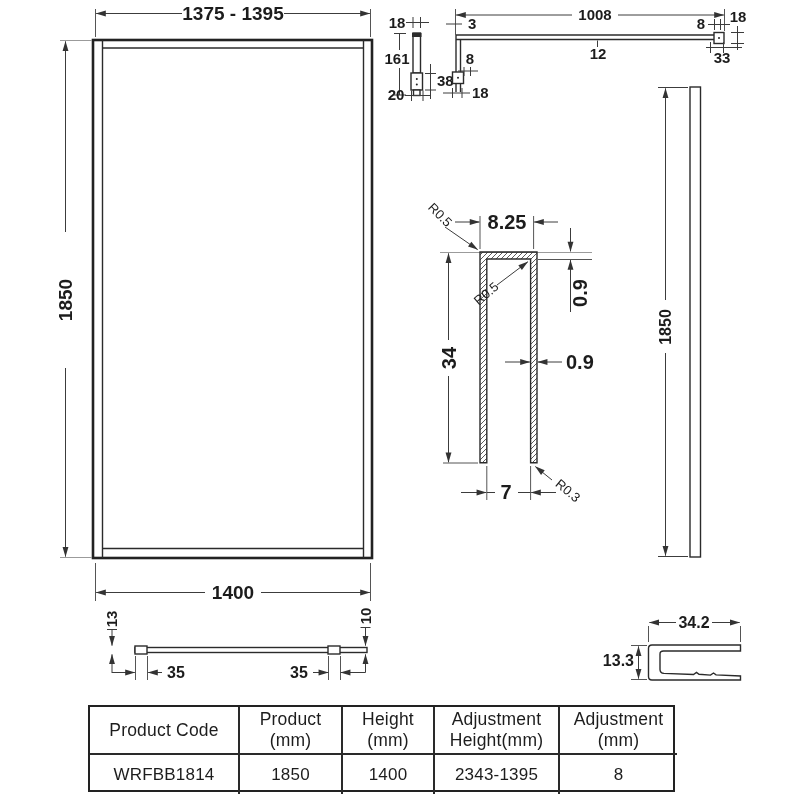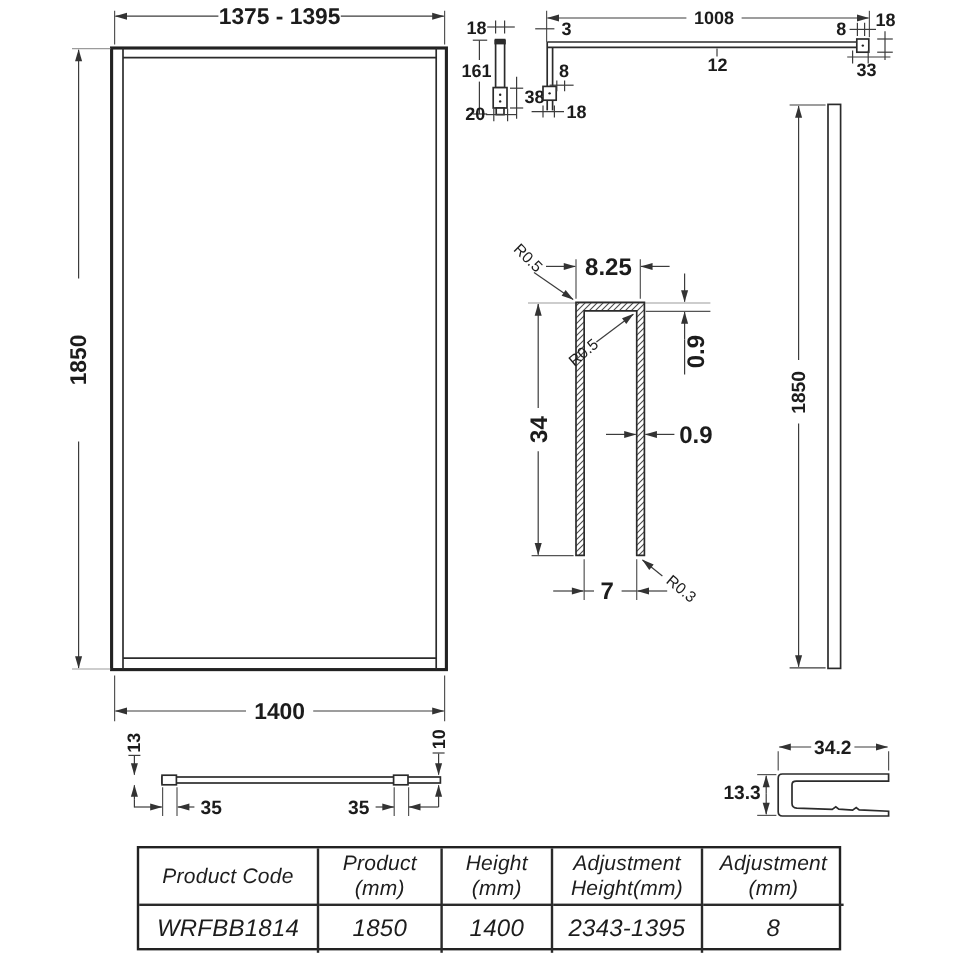--- a/index.html
+++ b/index.html
@@ -13,28 +13,28 @@
   .prof{font-size:20px;font-weight:600;}
   .r   {font-size:13px;font-weight:400;}
   .ln  {stroke:#2b2b2b;stroke-width:1.4;fill:none;}
   .lnw {stroke:#2b2b2b;stroke-width:1.4;fill:#fff;}
   .thick{stroke:#222;stroke-width:2.6;fill:#fff;}
   .dim {stroke:#3c3c3c;stroke-width:1;fill:none;}
   .ext {stroke:#555;stroke-width:1;fill:none;}
   .gray{stroke:#9b9b9b;stroke-width:1;fill:none;}
 
   
-  #spec-table{position:absolute;left:114px;top:705px;width:587px;height:87px;
+  #spec-table{position:absolute;left:88px;top:705px;width:587px;height:87px;
     display:grid;grid-template-columns:150px 103px 92px 125px 117px;grid-template-rows:48px 39px;
-    border:2.5px solid #222;box-sizing:border-box;background:#fff;color:#1d1d1d;font-style:italic;}
+    border:2.5px solid #222;box-sizing:border-box;background:#fff;color:#1d1d1d;}
   #spec-table .cell{border-right:2px solid #2a2a2a;border-bottom:2px solid #2a2a2a;
     display:flex;flex-direction:column;align-items:center;justify-content:center;
     font-size:17.5px;line-height:21px;letter-spacing:.2px;box-sizing:border-box;}
   #spec-table .cell:nth-child(5n){border-right:none;}
-  #spec-table .cell.data{border-bottom:none;font-size:20px;}
+  #spec-table .cell.data{border-bottom:none;font-size:17px;}
 </style>
 </head>
 <body>
 
 <div id="stage">
 
 <svg width="800" height="800" viewBox="0 0 800 800">
   <defs>
     <marker id="a" viewBox="0 0 12 8" refX="11" refY="4" markerWidth="11" markerHeight="7.4" orient="auto">
       <path d="M0.5,0.8 L11.5,4 L0.5,7.2 Z" fill="#333"></path>

